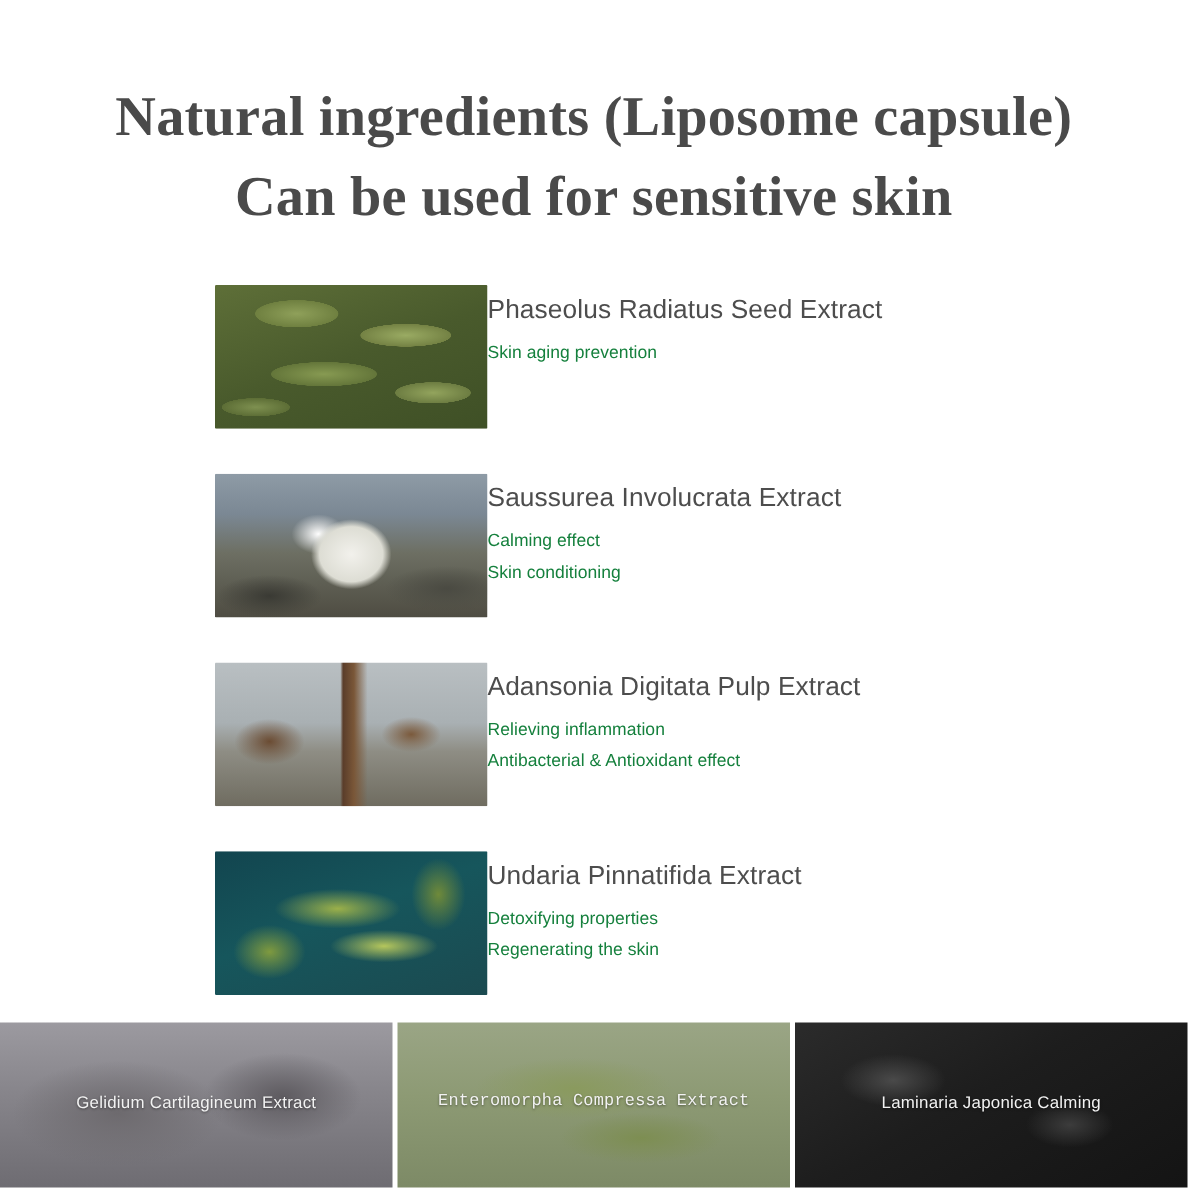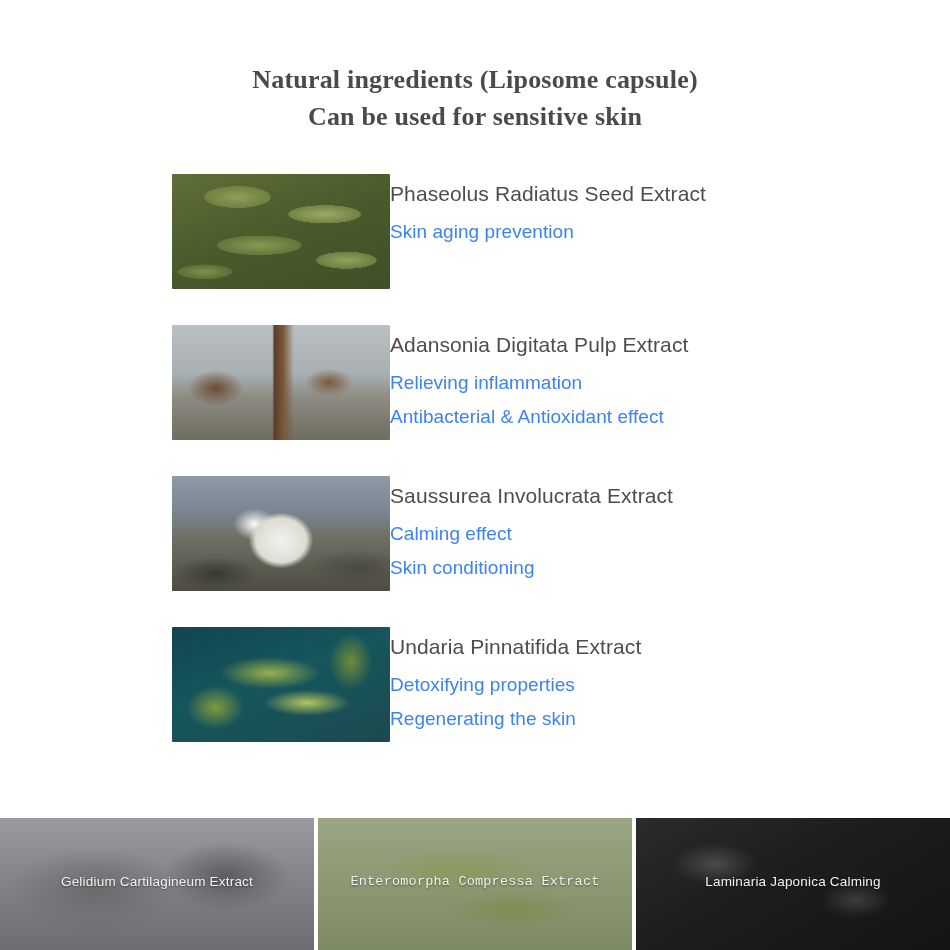--- a/index.html
+++ b/index.html
@@ -22,21 +22,21 @@
     background: #ffffff;
   }
 
   
   .heading {
     text-align: center;
     padding-top: 62px;
     font-family: "Liberation Serif", serif;
     color: #4a4a4a;
     font-weight: bold;
-    font-size: 26px;
+    font-size: 45px;
     line-height: 1.42;
     letter-spacing: 0.2px;
   }
   .heading .line {
     display: block;
     white-space: nowrap;
   }
 
   
   .ingredients {
@@ -61,22 +61,22 @@
   .ing-text {
     padding-top: 8px;
   }
   .ing-title {
     font-size: 21px;
     color: #4d4d4d;
     letter-spacing: 0.1px;
     margin-bottom: 9px;
   }
   .ing-sub {
-    font-size: 19px;
-    color: #3b82f6;
+    font-size: 14px;
+    color: #15803d;
     line-height: 1.82;
     letter-spacing: 0.05px;
   }
 
   
   .thumb-beans {
     background:
       radial-gradient(ellipse 55px 18px at 30% 20%, #8fa05a 0%, #6f8040 60%, transparent 61%),
       radial-gradient(ellipse 60px 15px at 70% 35%, #9aab63 0%, #748244 60%, transparent 61%),
       radial-gradient(ellipse 70px 16px at 40% 62%, #879a52 0%, #64763a 60%, transparent 61%),
@@ -168,38 +168,38 @@
 
     <div class="ing-row">
       <div class="ing-thumb thumb-beans"></div>
       <div class="ing-text">
         <div class="ing-title">Phaseolus Radiatus Seed Extract</div>
         <div class="ing-sub">Skin aging prevention</div>
       </div>
     </div>
 
     <div class="ing-row">
+      <div class="ing-thumb thumb-flower"></div>
+      <div class="ing-text">
+        <div class="ing-title">Saussurea Involucrata Extract</div>
+        <div class="ing-sub">Calming effect</div>
+        <div class="ing-sub">Skin conditioning</div>
+      </div>
+    </div>
+
+    <div class="ing-row">
       <div class="ing-thumb thumb-baobab"></div>
       <div class="ing-text">
         <div class="ing-title">Adansonia Digitata Pulp Extract</div>
         <div class="ing-sub">Relieving inflammation</div>
         <div class="ing-sub">Antibacterial &amp; Antioxidant effect</div>
       </div>
     </div>
 
     <div class="ing-row">
-      <div class="ing-thumb thumb-flower"></div>
-      <div class="ing-text">
-        <div class="ing-title">Saussurea Involucrata Extract</div>
-        <div class="ing-sub">Calming effect</div>
-        <div class="ing-sub">Skin conditioning</div>
-      </div>
-    </div>
-
-    <div class="ing-row">
       <div class="ing-thumb thumb-kelp"></div>
       <div class="ing-text">
         <div class="ing-title">Undaria Pinnatifida Extract</div>
         <div class="ing-sub">Detoxifying properties</div>
         <div class="ing-sub">Regenerating the skin</div>
       </div>
     </div>
 
   </div>
 

